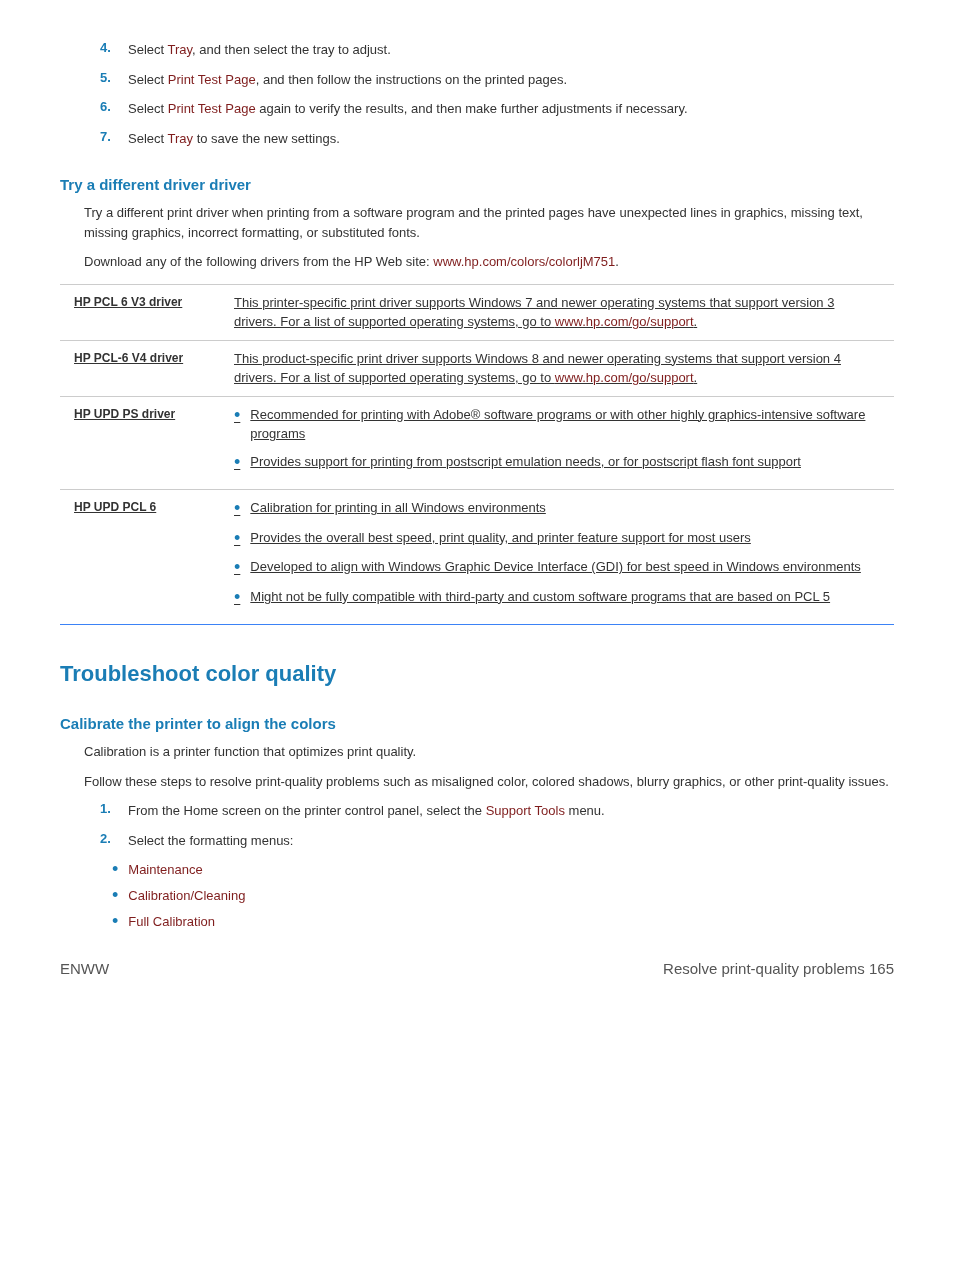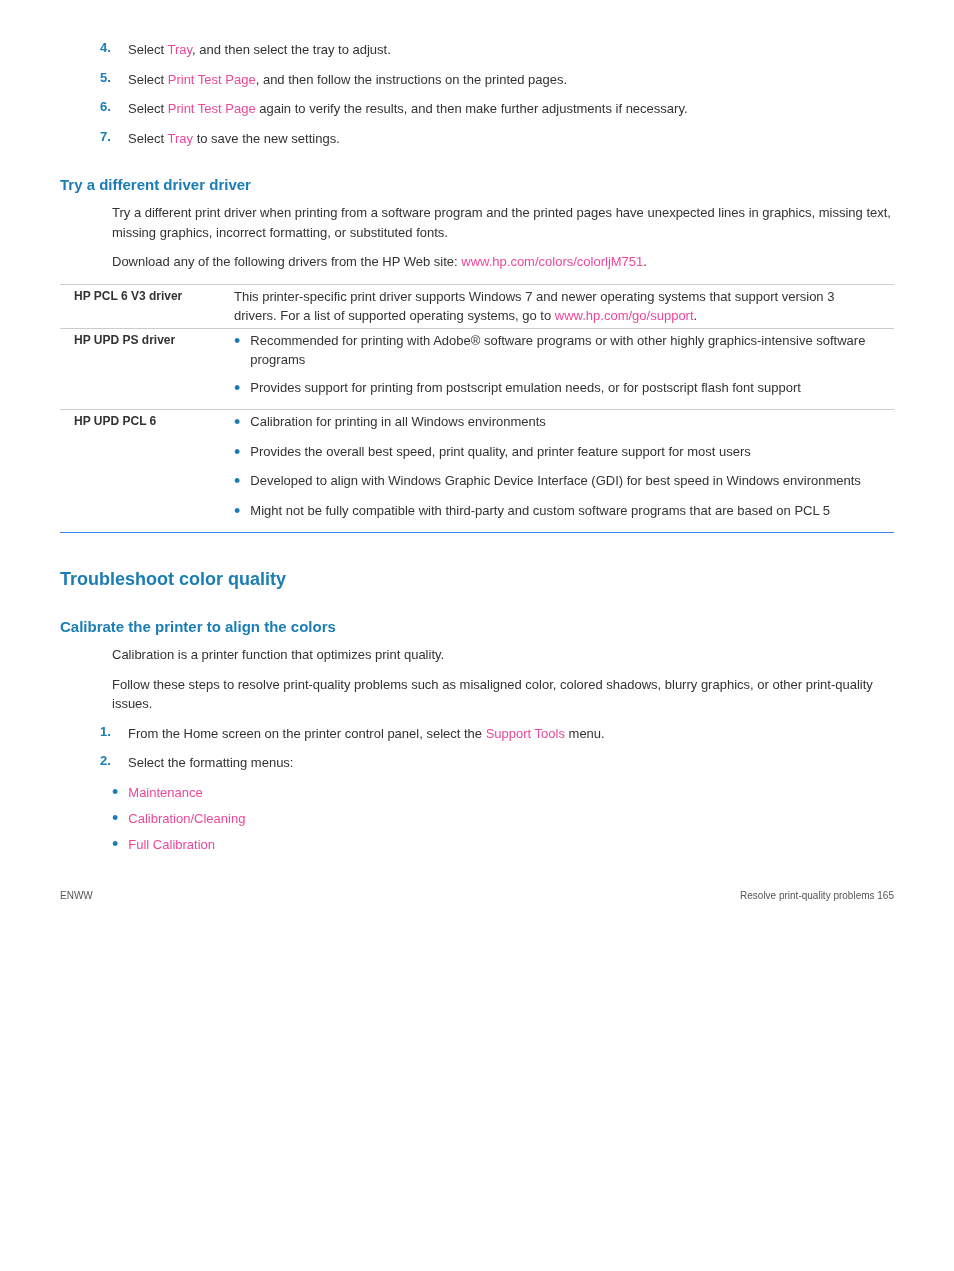--- a/index.html
+++ b/index.html
@@ -26,55 +26,56 @@
       font-weight: bold;
       min-width: 28px;
       font-size: 13px;
     }
     .numbered-item .text {
       flex: 1;
       font-size: 13px;
       line-height: 1.5;
     }
     .link {
-      color: #ec4899;
+      color: #7f1d1d;
       text-decoration: none;
     }
     .section-heading {
       color: #1a7db5;
       font-size: 15px;
       font-weight: bold;
       margin-top: 28px;
       margin-bottom: 10px;
     }
     .main-heading {
       color: #1a7db5;
-      font-size: 18px;
+      font-size: 22px;
       font-weight: bold;
       margin-top: 36px;
       margin-bottom: 14px;
     }
     .body-text {
-      margin-left: 52px;
+      margin-left: 24px;
       margin-bottom: 10px;
       font-size: 13px;
       line-height: 1.5;
     }
     .driver-table {
       width: 100%;
       border-collapse: collapse;
       margin-top: 12px;
       margin-bottom: 12px;
       font-size: 13px;
     }
     .driver-table td {
       border-top: 1px solid #ccc;
-      padding: 2px 14px;
+      padding: 8px 14px;
       vertical-align: top;
       line-height: 1.5;
+      text-decoration: underline;
     }
     .driver-table tr:last-child td {
       border-bottom: 1px solid #3b82f6;
     }
     .driver-table .driver-name {
       font-weight: bold;
       width: 160px;
       font-size: 12px;
     }
     .bullet-list {
@@ -109,22 +110,22 @@
     }
     .sub-bullet-list li .bullet-dot {
       color: #1a7db5;
       font-size: 18px;
       margin-right: 10px;
       line-height: 1.1;
     }
     .footer {
       display: flex;
       justify-content: space-between;
-      margin-top: 36px;
-      font-size: 10px;
+      margin-top: 28px;
+      font-size: 15px;
       color: #555;
       border-top: none;
     }
   </style>
 </head>
 <body>
 
 <div class="numbered-list">
   <div class="numbered-item">
     <span class="num">4.</span>
@@ -159,20 +160,26 @@
 <div class="body-text">
   <span>Download any of the following drivers from the HP Web site: </span><a class="link">www.hp.com/colors/colorljM751</a><span>.</span>
 </div>
 
 <table class="driver-table">
   <tbody>
     <tr>
       <td class="driver-name">HP PCL 6 V3 driver</td>
       <td>
         This printer-specific print driver supports Windows 7 and newer operating systems that support version 3 drivers. For a list of supported operating systems, go to <a class="link">www.hp.com/go/support</a>.
+      </td>
+    </tr>
+    <tr>
+      <td class="driver-name">HP PCL-6 V4 driver</td>
+      <td>
+        This product-specific print driver supports Windows 8 and newer operating systems that support version 4 drivers. For a list of supported operating systems, go to <a class="link">www.hp.com/go/support</a>.
       </td>
     </tr>
     <tr>
       <td class="driver-name">HP UPD PS driver</td>
       <td>
         <ul class="bullet-list">
           <li>
             <span class="bullet-dot">•</span>
             <span>Recommended for printing with Adobe® software programs or with other highly graphics-intensive software programs</span>
           </li>

